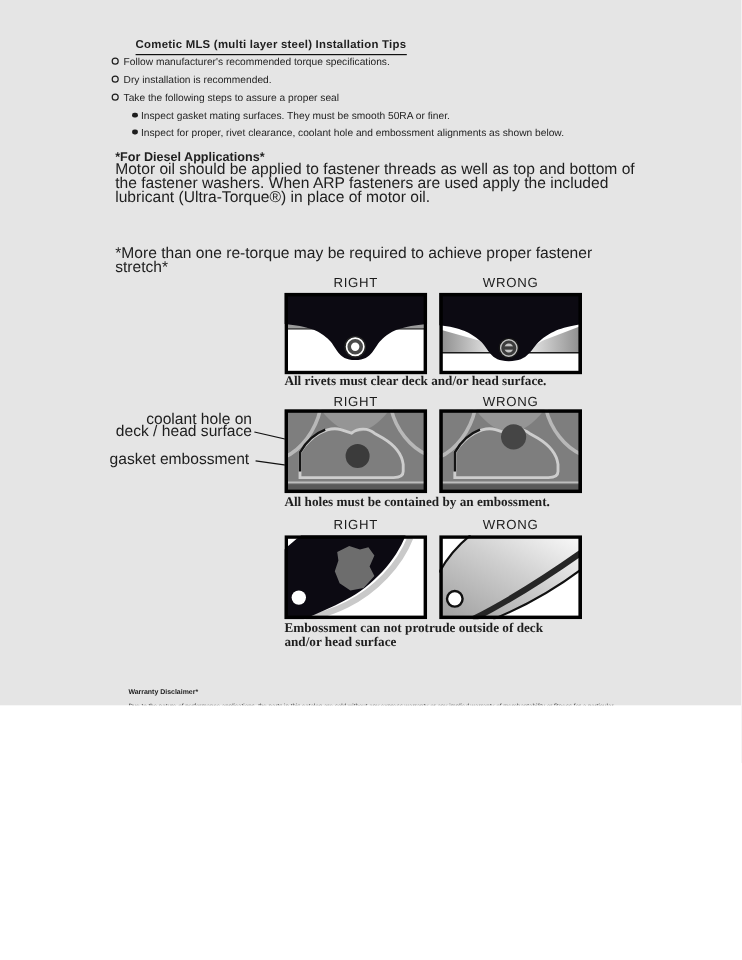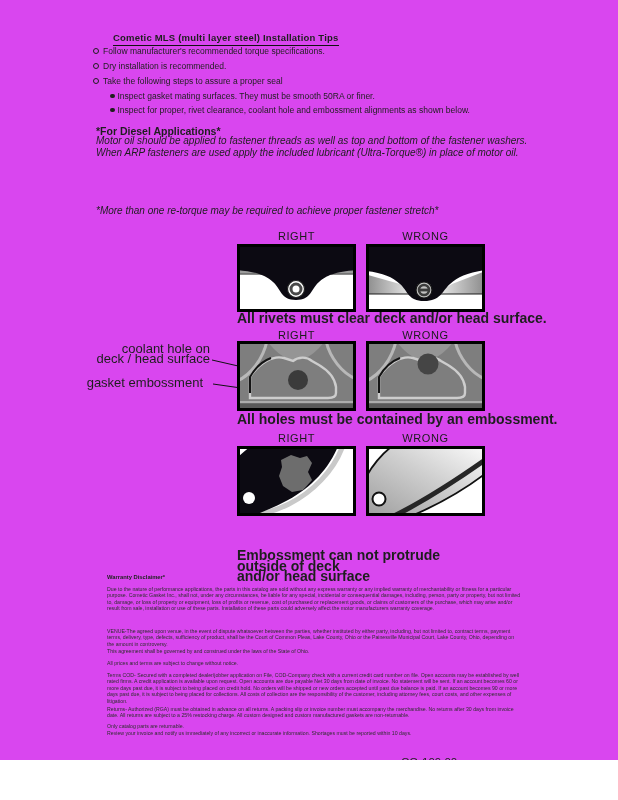--- a/index.html
+++ b/index.html
@@ -1,28 +1,28 @@
 <!DOCTYPE html>
 <html><head>
 <meta charset="utf-8">
 <style>
   html,body{margin:0;padding:0;background:#fff;}
-  #page{position:relative;width:618px;height:760px;background:#d946ef;overflow:hidden;
+  #page{position:relative;width:618px;height:588px;background:#e5e5e5;overflow:hidden;
         font-family:"Liberation Sans",sans-serif;color:#1e1e1e;}
   .abs{position:absolute;}
   .title{font-size:9.5px;font-weight:bold;letter-spacing:.2px;border-bottom:1.5px solid #111;padding-bottom:1.5px;}
-  .body-txt{font-size:10px;line-height:11.5px;font-style:italic;}
+  .body-txt{font-size:13px;line-height:11.5px;}
   .bullet-line{font-size:8.5px;white-space:nowrap;}
   .bullet-marker{display:inline-block;width:4px;height:4px;border:1px solid #1e1e1e;border-radius:50%;
                  vertical-align:middle;margin-right:4px;margin-bottom:2px;}
   .sub-marker{display:inline-block;width:4.5px;height:4.5px;background:#1e1e1e;border-radius:50%;
               vertical-align:middle;margin-right:3px;margin-bottom:2px;}
   .h2{font-size:10.5px;font-weight:bold;}
   .rw-label{width:119px;text-align:center;font-size:11px;font-weight:normal;letter-spacing:.6px;color:#1b1b1b;}
-  .caption{font-size:14px;font-weight:bold;line-height:10.5px;}
+  .caption{font-size:11px;font-weight:bold;line-height:10.5px;font-family:Liberation Serif, serif;}
   .anno{font-size:13px;line-height:9.5px;text-align:right;width:130px;}
   .fine{font-size:5.2px;line-height:6.4px;width:414px;color:#2e2e2e;}
   .fine-h{font-size:5.8px;font-weight:bold;color:#222;}
   .pagenum{font-size:11.5px;color:#222;margin-left:12px;}
   svg{display:block;}
 </style>
 </head>
 <body>
 
 <div id="page">
@@ -85,21 +85,21 @@
 
   <div class="abs caption" style="left:237px;top:313px;">All rivets must clear deck and/or head surface.</div>
 
   <div class="abs rw-label" style="left:237px;top:329px;">RIGHT</div>
   <div class="abs rw-label" style="left:366px;top:329px;">WRONG</div>
 
   <div class="abs anno" style="left:80px;top:344px;">
     <div>coolant hole on</div>
     <div>deck / head surface</div>
   </div>
-  <div class="abs anno" style="left:72px;top:378px;width:131px;">gasket embossment</div>
+  <div class="abs anno" style="left:84px;top:378px;width:131px;text-align:center;">gasket embossment</div>
 
   <div class="abs" style="left:205px;top:352px;">
     <svg width="100" height="45" viewBox="0 0 100 45">
       <line x1="7" y1="8" x2="90" y2="27" stroke="#111" stroke-width="1"></line>
       <line x1="8" y1="32" x2="57" y2="39" stroke="#111" stroke-width="1"></line>
     </svg>
   </div>
 
   <div class="abs" style="left:237px;top:341px;">
     <svg width="119" height="70" viewBox="0 0 119 70">
@@ -160,21 +160,21 @@
       <path d="M0,0 L26,0 C15,9 6,20 0,31 Z" fill="#ffffff"></path>
       <path d="M119,28 C99,43 72,59 45,70 L119,70 Z" fill="#ffffff"></path>
       <path d="M119,14 C92,33 58,55 28,70" stroke="#262626" stroke-width="5" fill="none"></path>
       <path d="M119,28 C99,43 72,59 45,70" stroke="#111" stroke-width="1.8" fill="none"></path>
       <path d="M26,0 C15,9 6,20 0,31" stroke="#111" stroke-width="1.8" fill="none"></path>
       <circle cx="13" cy="53" r="6.5" fill="#ffffff" stroke="#111" stroke-width="2"></circle>
       <rect x="1.5" y="1.5" width="116" height="67" fill="none" stroke="#000" stroke-width="3"></rect>
     </svg>
   </div>
 
-  <div class="abs caption" style="left:237px;top:550px;width:230px;">
+  <div class="abs caption" style="left:237px;top:519px;width:230px;">
     <div>Embossment can not protrude outside of deck</div>
     <div>and/or head surface</div>
   </div>
 
   <div class="abs fine-h" style="left:107px;top:574px;">Warranty Disclaimer*</div>
   <div class="abs fine" style="left:107px;top:586px;">Due to the nature of performance applications, the parts in this catalog are sold without any express warranty or any implied warranty of merchantability or fitness for a particular purpose.  Cometic Gasket Inc., shall not, under any circumstances, be liable for any special, incidental or consequential damages, including, person, party or property, but not limited to, damage, or loss of property or equipment, loss of profits or revenue, cost of purchased or replacement goods, or claims of customers of the purchase, which may arise and/or result from sale, installation or use of these parts.  Installation of these parts could adversely affect the motor manufacturers warranty coverage.</div>
   <div class="abs fine" style="left:107px;top:628px;">VENUE-The agreed upon venue, in the event of dispute whatsoever between the parties, whether instituted by either party, including, but not limited to, contract terms, payment terms, delivery, type, defects, sufficiency of product, shall be the Court of Common Pleas, Lake County, Ohio or the Painesville Municipal Court, Lake County, Ohio, depending on the amount in controversy.</div>
   <div class="abs fine" style="left:107px;top:648px;">This agreement shall be governed by and construed under the laws of the State of Ohio.</div>
   <div class="abs fine" style="left:107px;top:660px;">All prices and terms are subject to change without notice.</div>
   <div class="abs fine" style="left:107px;top:672px;">Terms COD- Secured with a completed dealer/jobber application on File, COD-Company check with a current credit card number on file.  Open accounts may be established by well rated firms.  A credit application is available upon request.  Open accounts are due payable Net 30 days from date of invoice.  No statement will be sent.  If an account becomes 60 or more days past due, it is subject to being placed on credit hold.  No orders will be shipped or new orders accepted until past due balance is paid.  If an account becomes 90 or more days past due, it is subject to being placed for collections.  All costs of collection are the responsibility of the customer, including attorney fees, court costs, and other expenses of litigation.</div>

